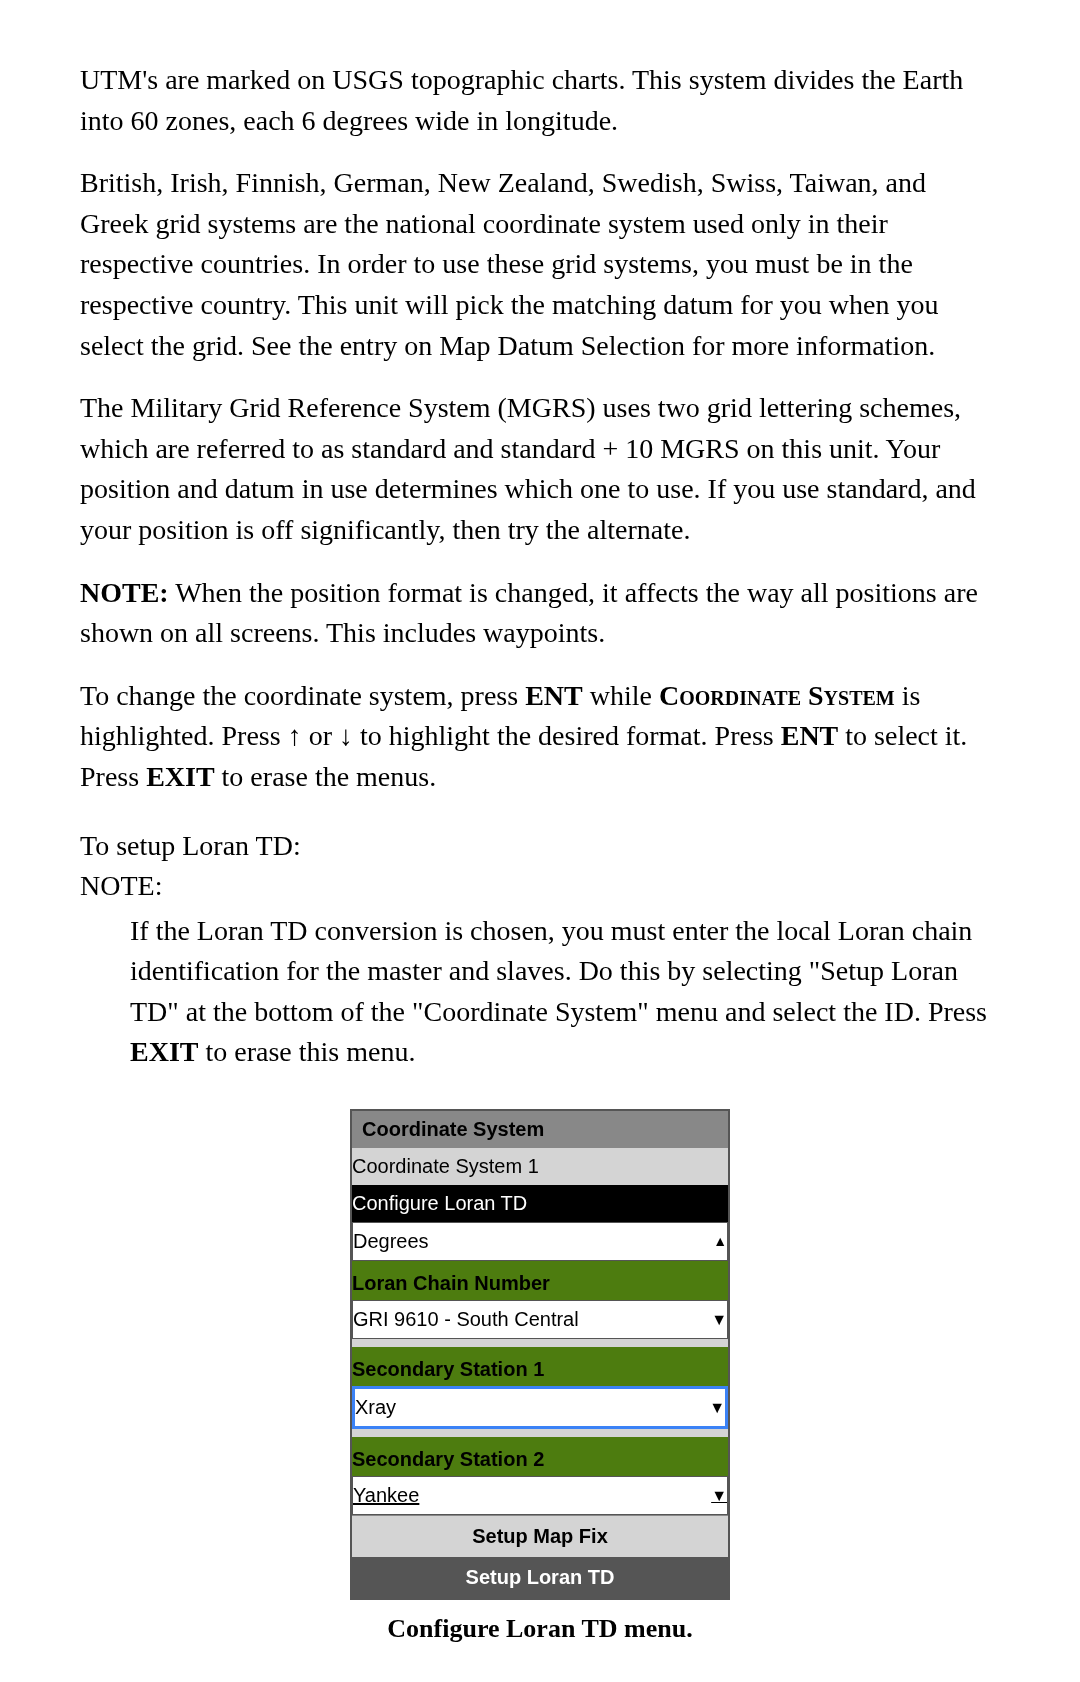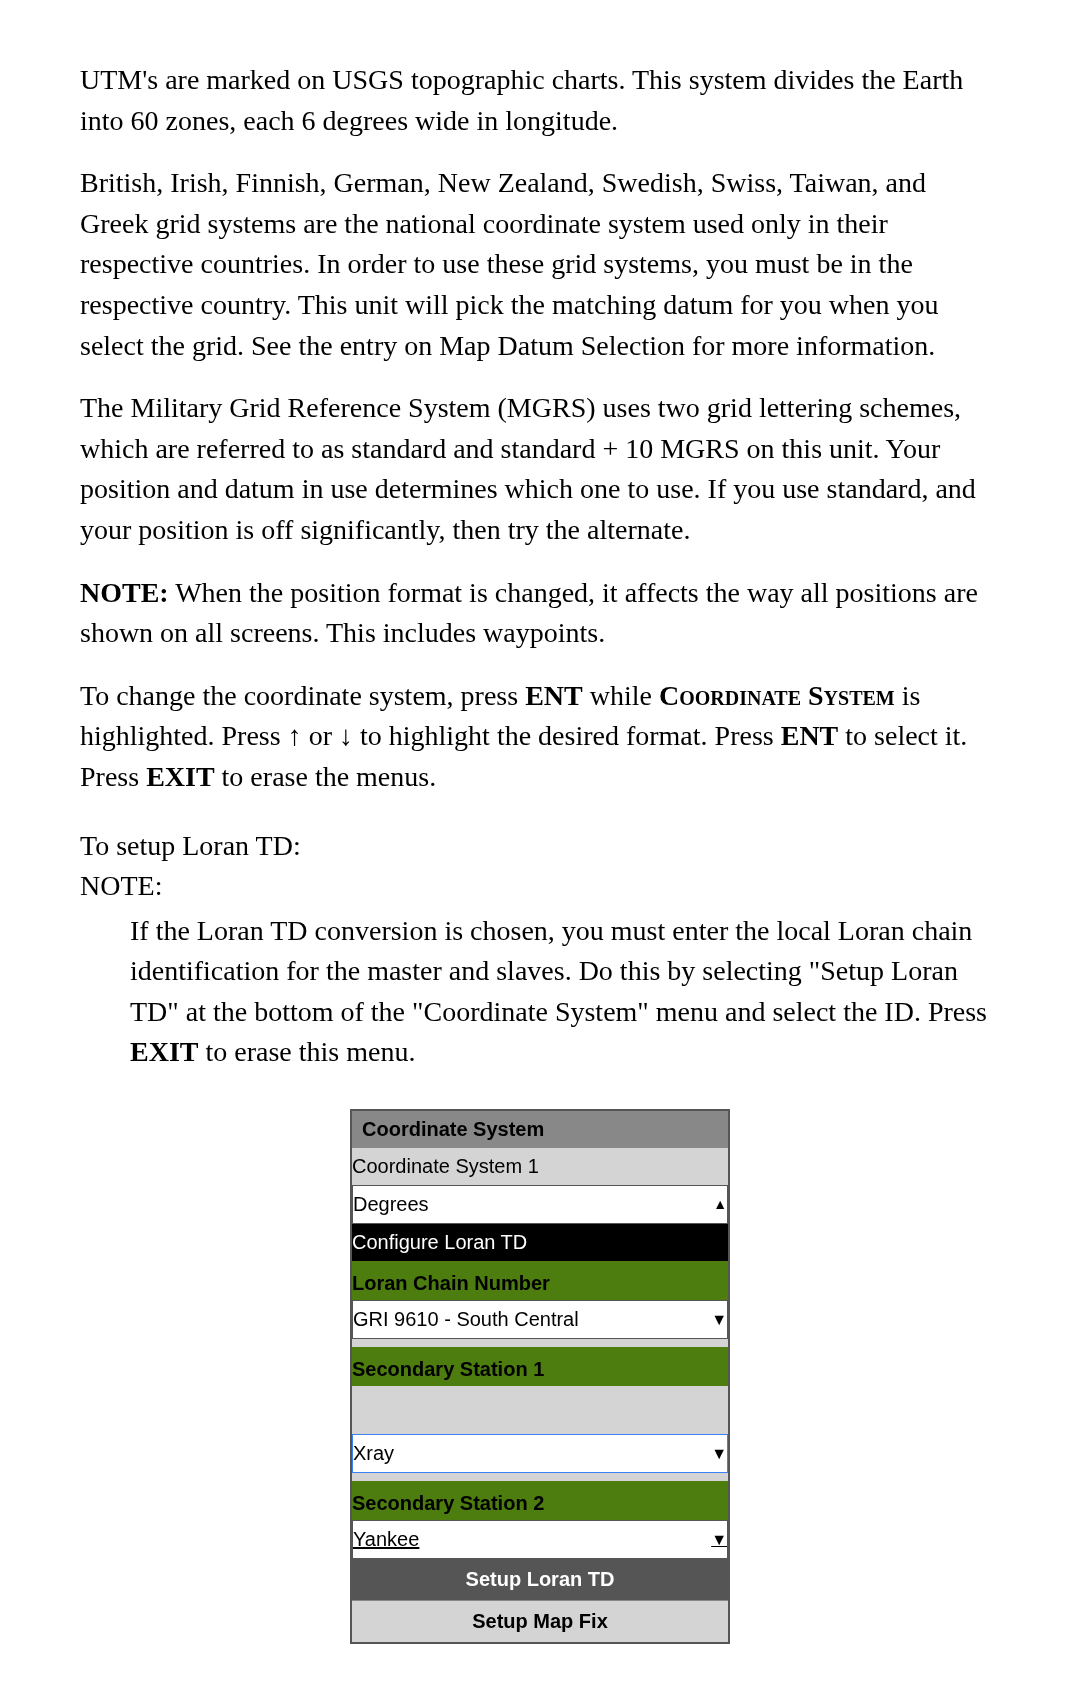--- a/index.html
+++ b/index.html
@@ -161,63 +161,64 @@
 
 <div class="menu-container">
   <div class="menu-box">
 
     <div class="menu-title-row">Coordinate System</div>
 
     <div class="menu-row">
       <span>Coordinate System 1</span>
     </div>
 
+    <div class="menu-row highlighted">
+      <span>Configure Loran TD</span>
+    </div>
+
     <div class="menu-row white-row" style="border:1px solid #555; justify-content: space-between;">
       <span>Degrees</span>
       <span class="scroll-arrow">▲</span>
     </div>
 
-    <div class="menu-row highlighted">
-      <span>Configure Loran TD</span>
-    </div>
-
     <div class="menu-row section-label">
       <span>Loran Chain Number</span>
     </div>
 
     <div class="menu-row white-row" style="border:1px solid #555;">
       <span>GRI 9610 - South Central</span>
       <span class="dropdown-arrow">▼</span>
     </div>
 
     <div class="menu-row" style="padding: 4px 0; background:#d4d4d4; height:8px;"></div>
 
     <div class="menu-row section-label">
       <span>Secondary Station 1</span>
     </div>
 
-    <div class="menu-row white-row" style="border:1px solid #3b82f6;margin-top:48px;">
+    <div class="menu-row white-row" style="border:3px solid #3b82f6;">
       <span>Xray</span>
       <span class="dropdown-arrow">▼</span>
     </div>
 
     <div class="menu-row" style="padding: 4px 0; background:#d4d4d4; height:8px;"></div>
 
     <div class="menu-row section-label">
       <span>Secondary Station 2</span>
     </div>
 
     <div class="menu-row white-row" style="border:1px solid #555;text-decoration:underline;">
       <span>Yankee</span>
       <span class="dropdown-arrow">▼</span>
     </div>
 
+    <div class="menu-row center-btn">
+      <span>Setup Map Fix</span>
+    </div>
+
     <div class="menu-row active-btn">
       <span>Setup Loran TD</span>
     </div>
 
-    <div class="menu-row center-btn">
-      <span>Setup Map Fix</span>
-    </div>
-
   </div>
 
+  <p class="menu-caption">Configure Loran TD menu.</p>
 </div>
 
 </body></html>

